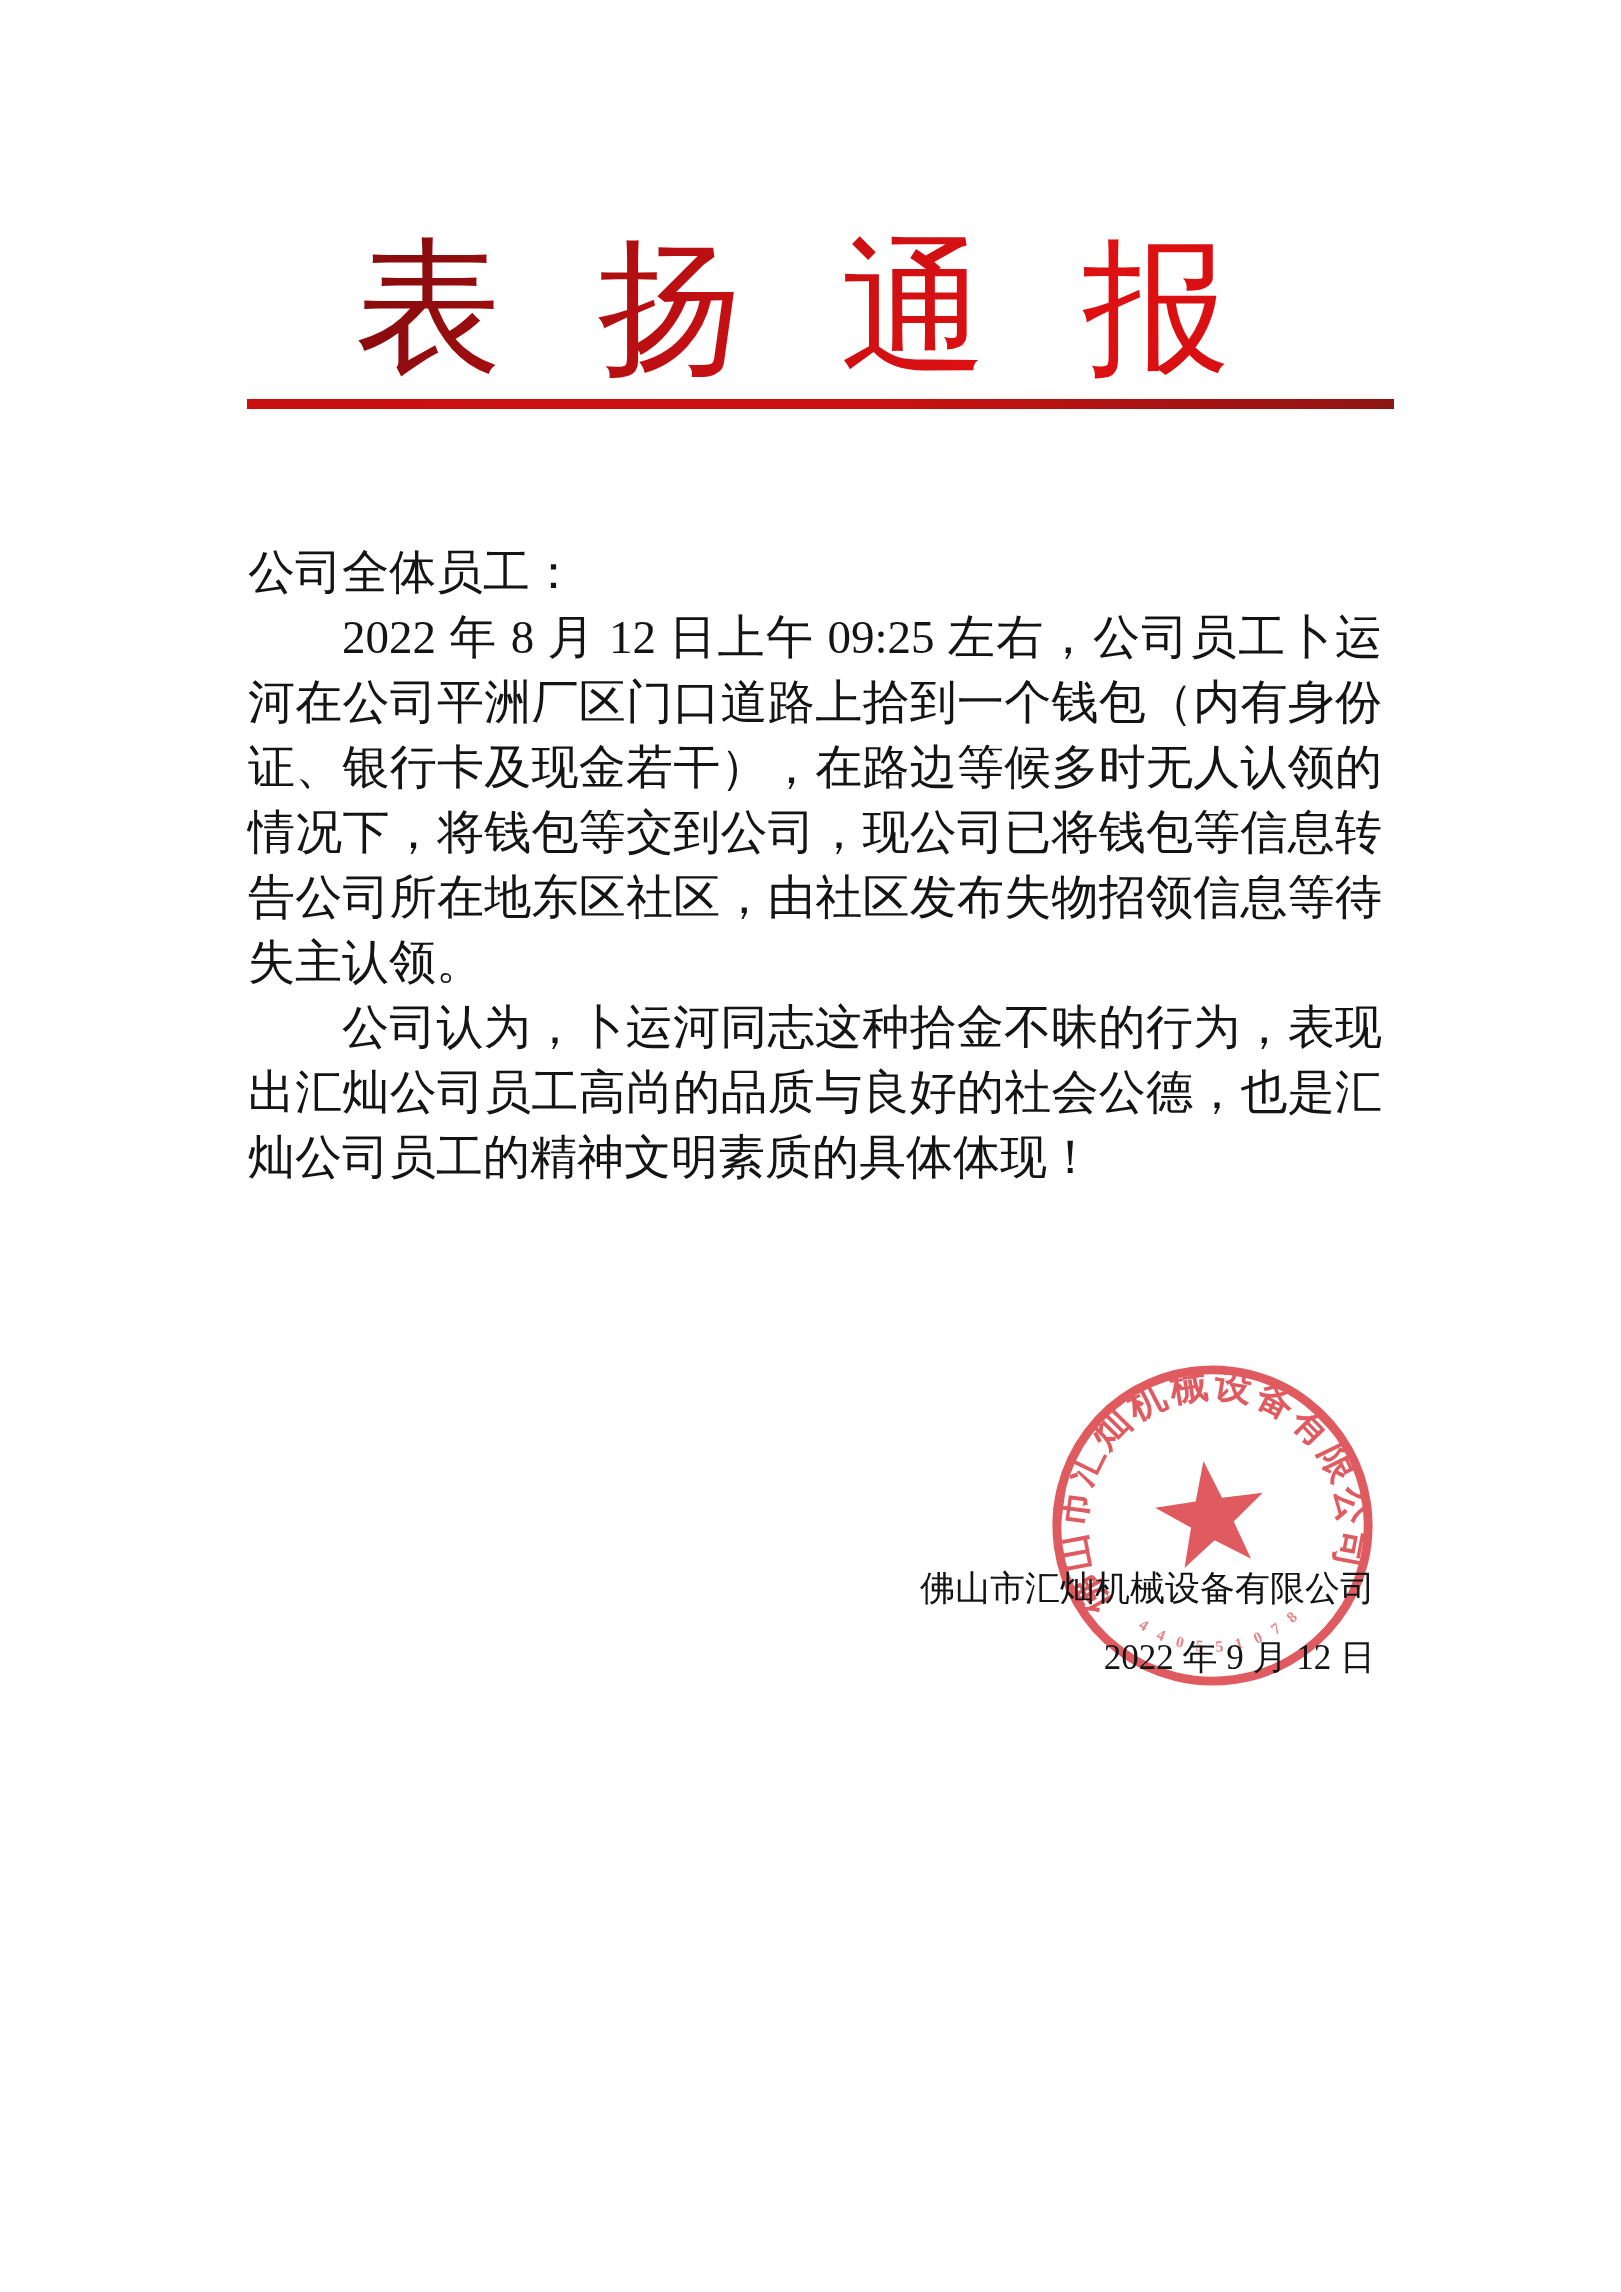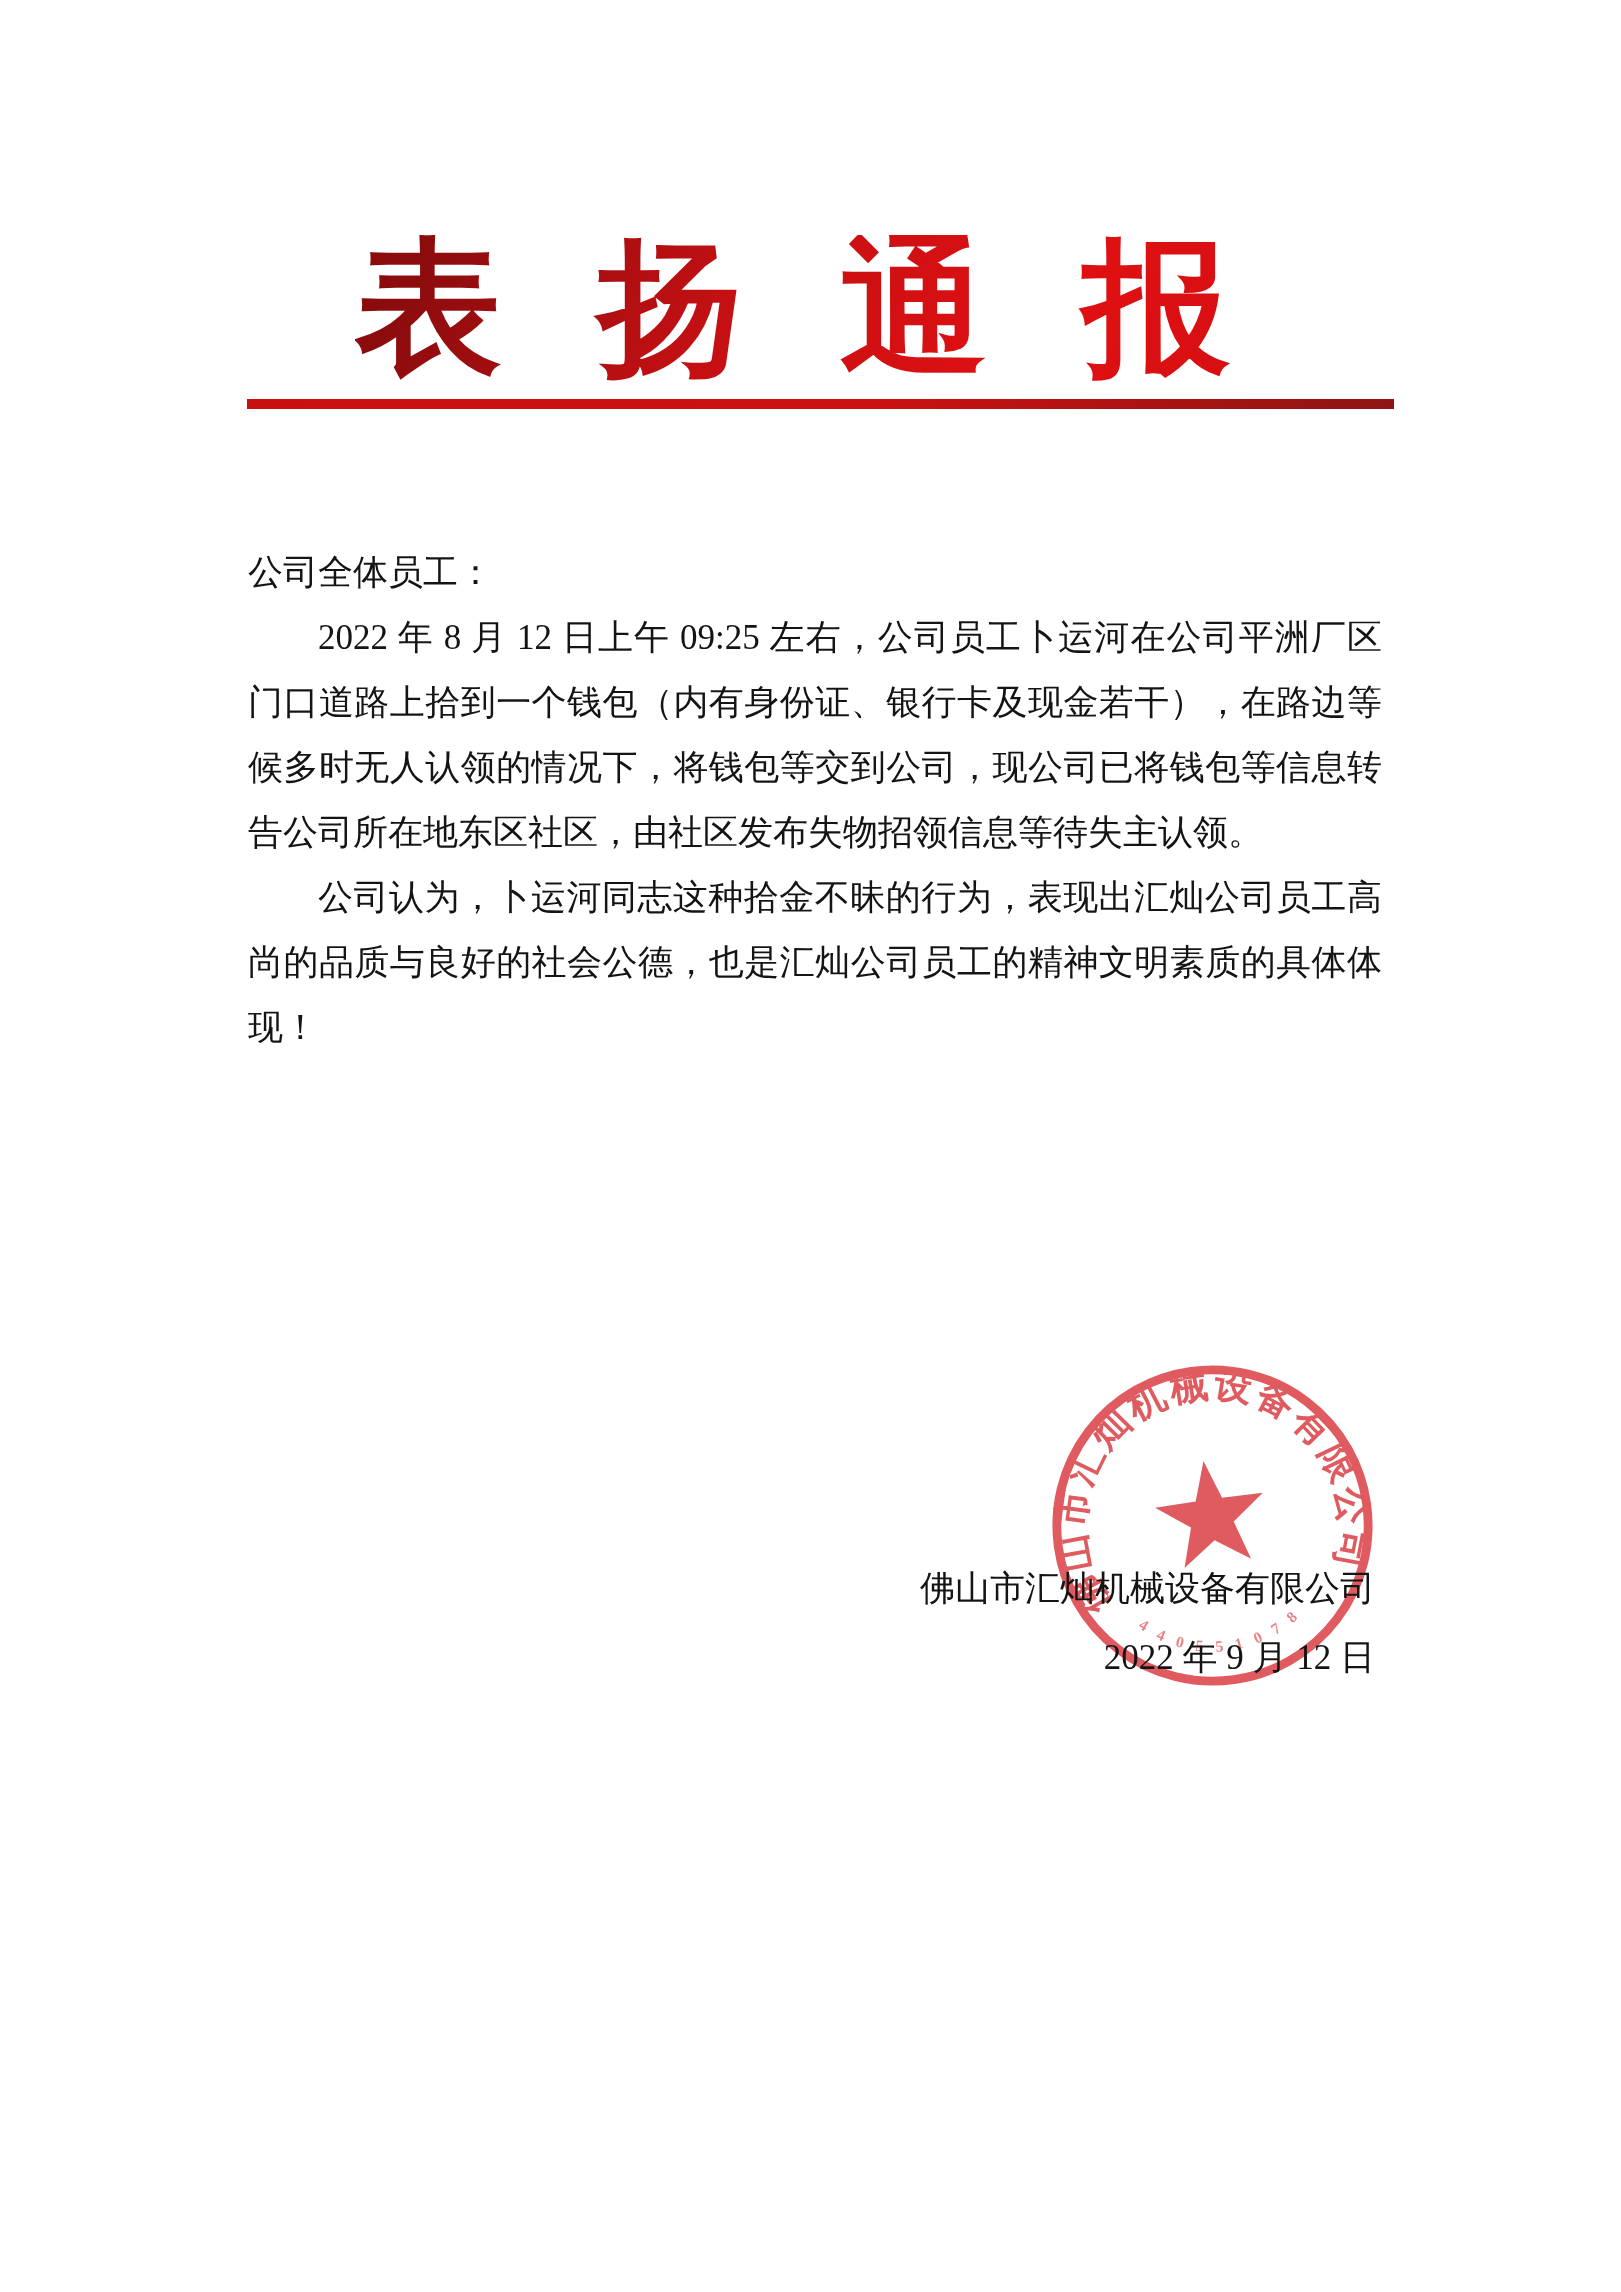--- a/index.html
+++ b/index.html
@@ -12,21 +12,21 @@
     font-family: "Liberation Serif", "DejaVu Serif", serif;
   }
 
   
   .doc-title {
     position: absolute;
     left: 355px;
     top: 235px;
     font-size: 147px;
     line-height: 1.0;
-    font-weight: bold;
+    font-weight: normal;
     letter-spacing: 0.65em;
     white-space: nowrap;
     color: #c3100e;
     font-family: "Liberation Serif", "DejaVu Serif", serif;
   }
   @supports ((-webkit-background-clip: text) or (background-clip: text)) {
     .doc-title {
       background: linear-gradient(118deg, #8c0c0e 8%, #c31013 38%, #e01012 70%, #d30f11 100%);
       -webkit-background-clip: text;
       background-clip: text;
@@ -41,21 +41,21 @@
     height: 9.8px;
     background: linear-gradient(90deg, #c91011 0%, #cb1112 55%, #8e1513 100%);
   }
 
   
   .body-block {
     position: absolute;
     left: 248px;
     top: 540px;
     width: 1134px;
-    font-size: 35px;
+    font-size: 47px;
     line-height: 65px;
     color: #141414;
     text-align: justify;
     text-justify: inter-character;
     z-index: 2;
   }
   .body-block p { margin: 0; padding: 0; }
   .para { text-indent: 2em; }
 
   

